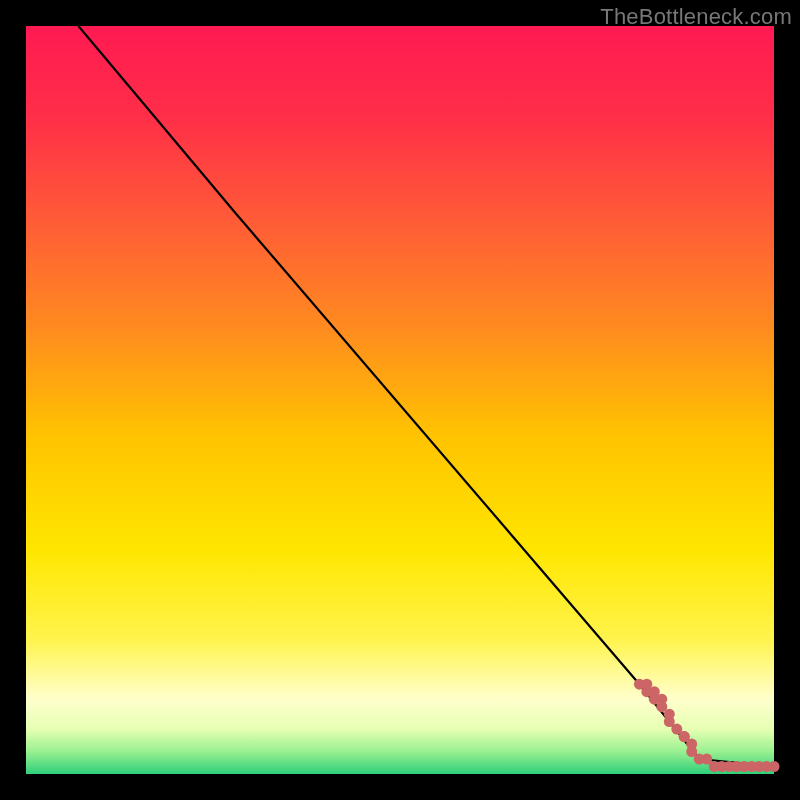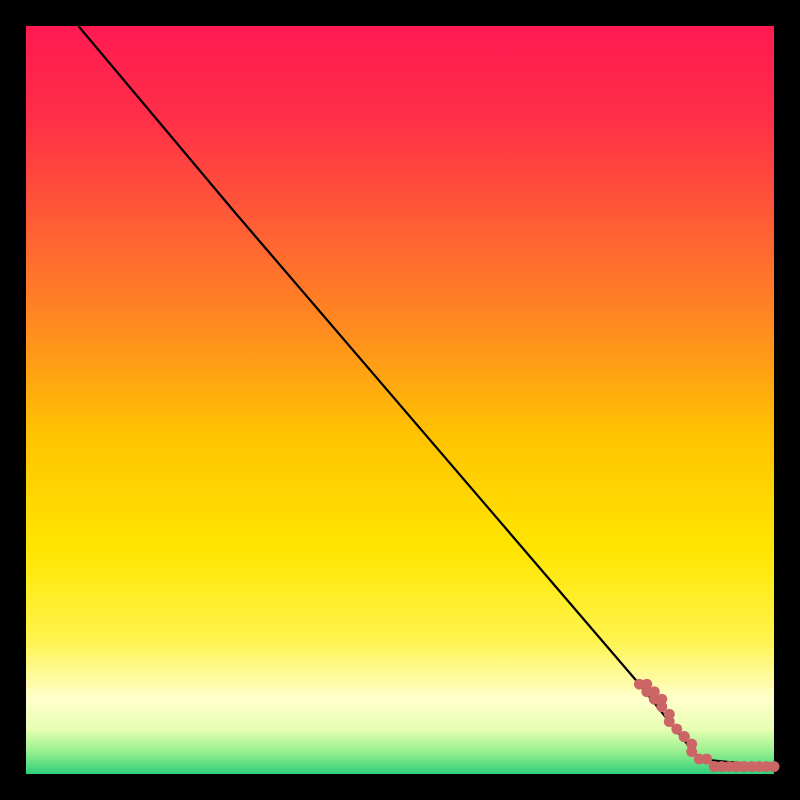--- a/index.html
+++ b/index.html
@@ -43,20 +43,21 @@
     inset: 0;
     width: 100%;
     height: 100%;
     overflow: visible;
   }
 </style>
 </head>
 <body>
 
 <div class="frame">
+  <div class="watermark">TheBottleneck.com</div>
 
   <div class="plot-area">
     <svg viewBox="0 0 748 748" preserveAspectRatio="none">
       <defs>
         <linearGradient id="bg-grad" x1="0" y1="0" x2="0" y2="1">
             <stop offset="0%" stop-color="#ff1a52"></stop>
             <stop offset="12%" stop-color="#ff2e48"></stop>
             <stop offset="25%" stop-color="#ff5838"></stop>
             <stop offset="40%" stop-color="#ff8a20"></stop>
             <stop offset="55.00000000000001%" stop-color="#ffc400"></stop>

